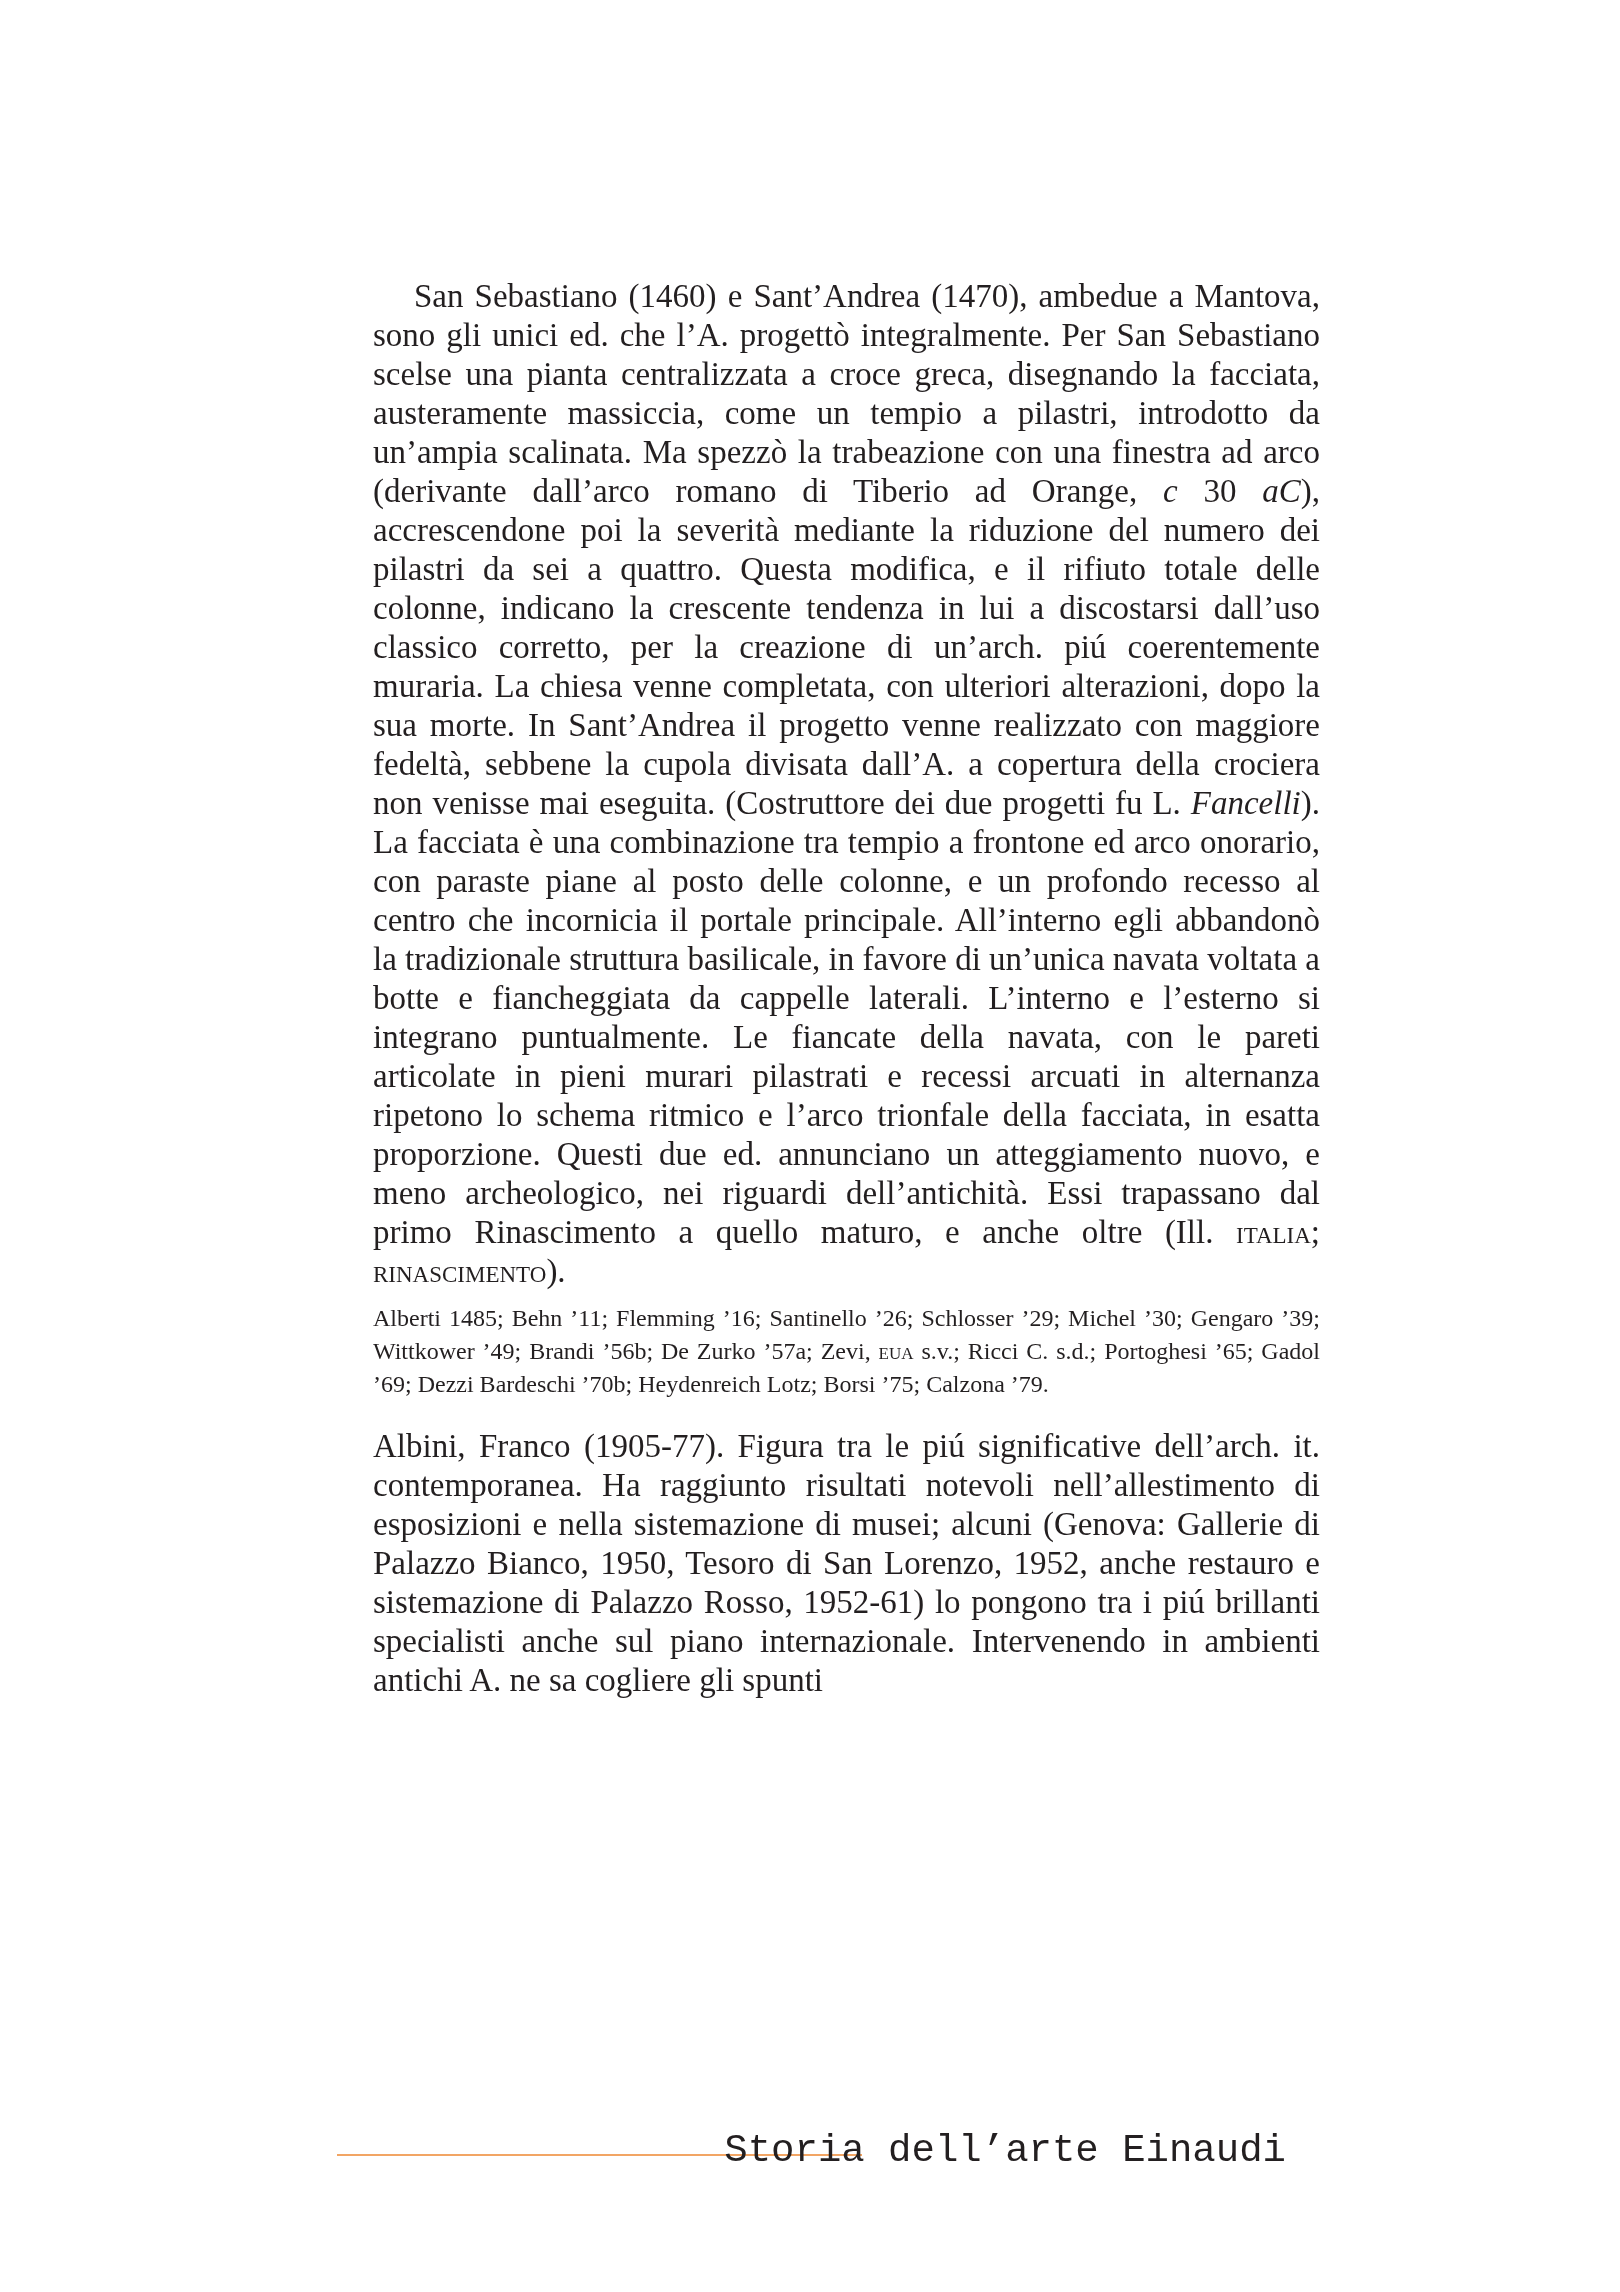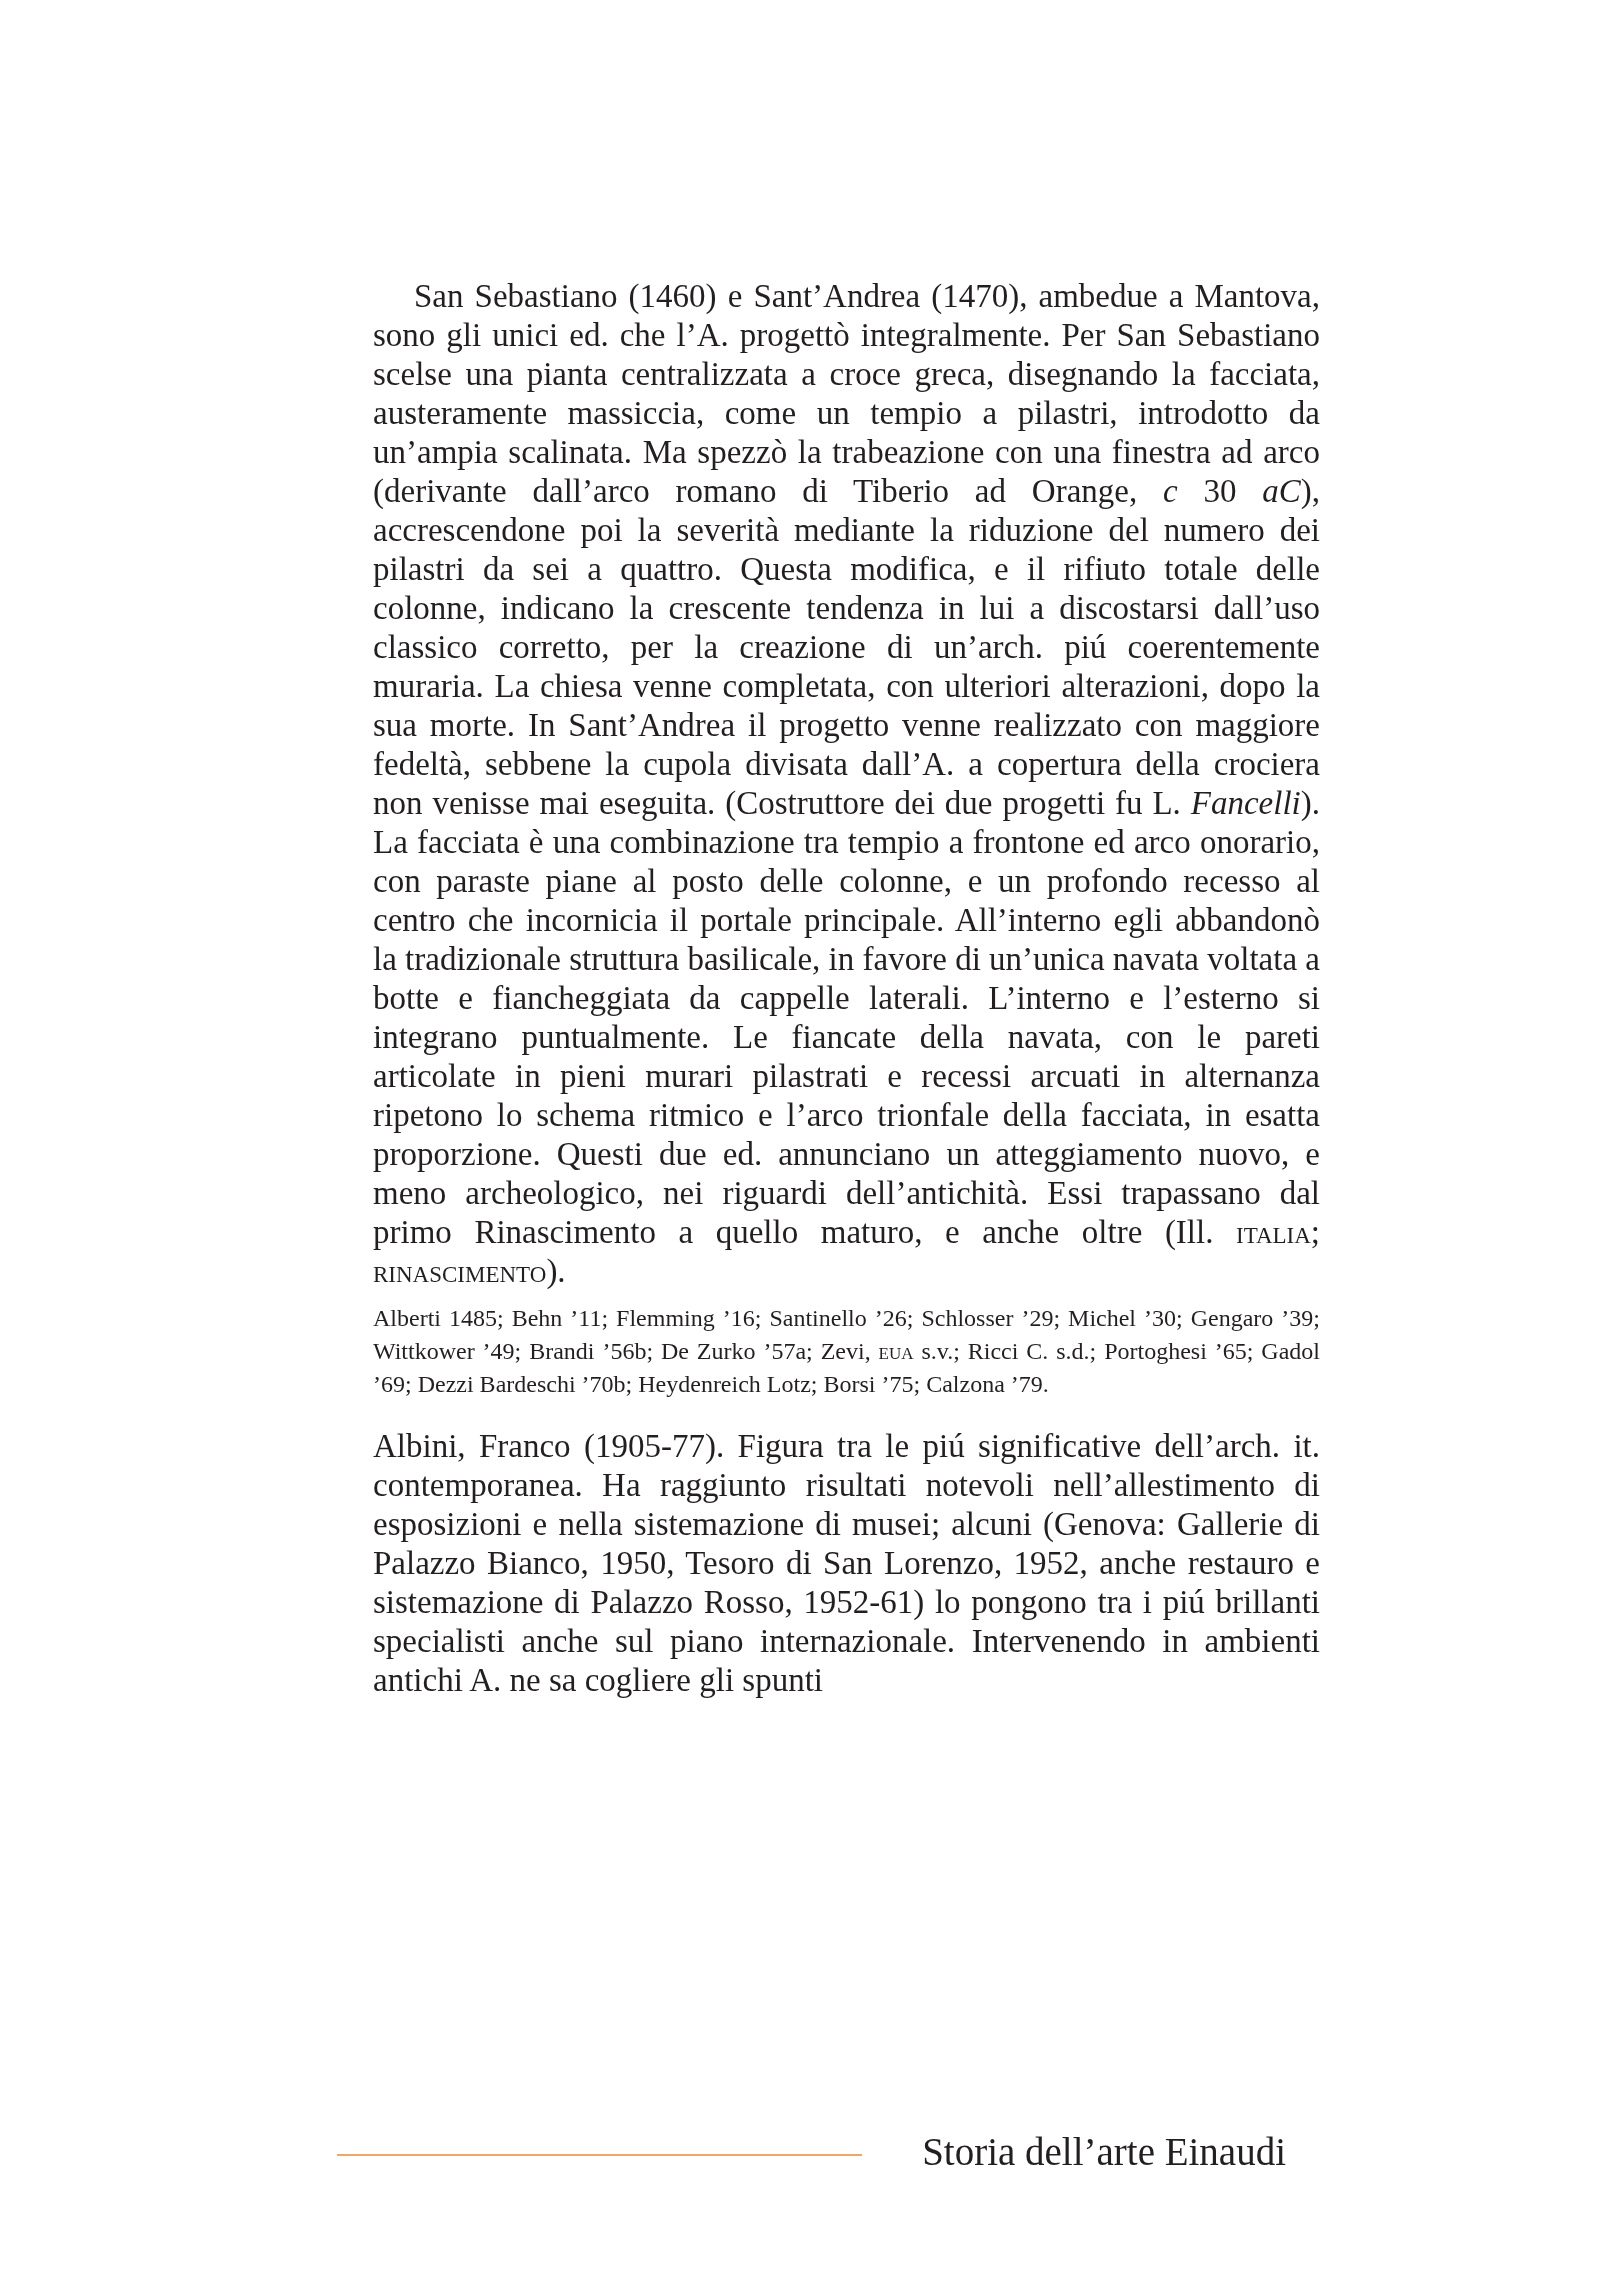--- a/index.html
+++ b/index.html
@@ -24,21 +24,21 @@
     .entry-head { font-weight: normal; }
     .footer {
       position: absolute; left: 337px; top: 2129px; width: 949px; height: 59px;
     }
     .footer-rule {
       position: absolute; left: 0; top: 24.5px; width: 525px; height: 2px;
       background: #f2a564;
     }
     .footer-title {
       position: absolute; right: 0; top: 0;
-      font-family: Liberation Serif, serif;
+      font-family: Liberation Mono, monospace;
       font-size: 39px; color: #231f20; white-space: nowrap;
     }
   </style>
 </head>
 <body>
 
 <div class="page">
   <p class="indent"><span>San Sebastiano (1460) e Sant’Andrea (1470), ambedue a Mantova, sono gli unici ed. che l’A. progettò integralmente. Per San Sebastiano scelse una pianta centralizzata a croce greca, disegnando la facciata, austeramente massiccia, come un tempio a pilastri, introdotto da un’ampia scalinata. Ma spezzò la trabeazione con una finestra ad arco (derivante dall’arco romano di Tiberio ad Orange, </span><i>c</i><span> 30 </span><i>aC</i><span>), accrescendone poi la severità mediante la riduzione del numero dei pilastri da sei a quattro. Questa modifica, e il rifiuto totale delle colonne, indicano la crescente tendenza in lui a discostarsi dall’uso classico corretto, per la creazione di un’arch. piú coerentemente muraria. La chiesa venne completata, con ulteriori alterazioni, dopo la sua morte. In Sant’Andrea il progetto venne realizzato con maggiore fedeltà, sebbene la cupola divisata dall’A. a copertura della crociera non venisse mai eseguita. (Costruttore dei due progetti fu L. </span><i>Fancelli</i><span>). La facciata è una combinazione tra tempio a frontone ed arco onorario, con paraste piane al posto delle colonne, e un profondo recesso al centro che incornicia il portale principale. All’interno egli abbandonò la tradizionale struttura basilicale, in favore di un’unica navata voltata a botte e fiancheggiata da cappelle laterali. L’interno e l’esterno si integrano puntualmente. Le fiancate della navata, con le pareti articolate in pieni murari pilastrati e recessi arcuati in alternanza ripetono lo schema ritmico e l’arco trionfale della facciata, in esatta proporzione. Questi due ed. annunciano un atteggiamento nuovo, e meno archeologico, nei riguardi dell’antichità. Essi trapassano dal primo Rinascimento a quello maturo, e anche oltre (Ill. </span><span class="sc">ITALIA</span><span>; </span><span class="sc">RINASCIMENTO</span><span>).</span></p>
   <p class="biblio"><span>Alberti 1485; Behn ’11; Flemming ’16; Santinello ’26; Schlosser ’29; Michel ’30; Gengaro ’39; Wittkower ’49; Brandi ’56b; De Zurko ’57a; Zevi, </span><span class="sc">EUA</span><span> s.v.; Ricci C. s.d.; Portoghesi ’65; Gadol ’69; Dezzi Bardeschi ’70b; Heydenreich Lotz; Borsi ’75; Calzona ’79.</span></p>
   <p class="entry"><span class="entry-head">Albini, Franco</span><span> (1905-77). Figura tra le piú significative dell’arch. it. contemporanea. Ha raggiunto risultati notevoli nell’allestimento di esposizioni e nella sistemazione di musei; alcuni (Genova: Gallerie di Palazzo Bianco, 1950, Tesoro di San Lorenzo, 1952, anche restauro e sistemazione di Palazzo Rosso, 1952-61) lo pongono tra i piú brillanti specialisti anche sul piano internazionale. Intervenendo in ambienti antichi A. ne sa cogliere gli spunti</span></p>

